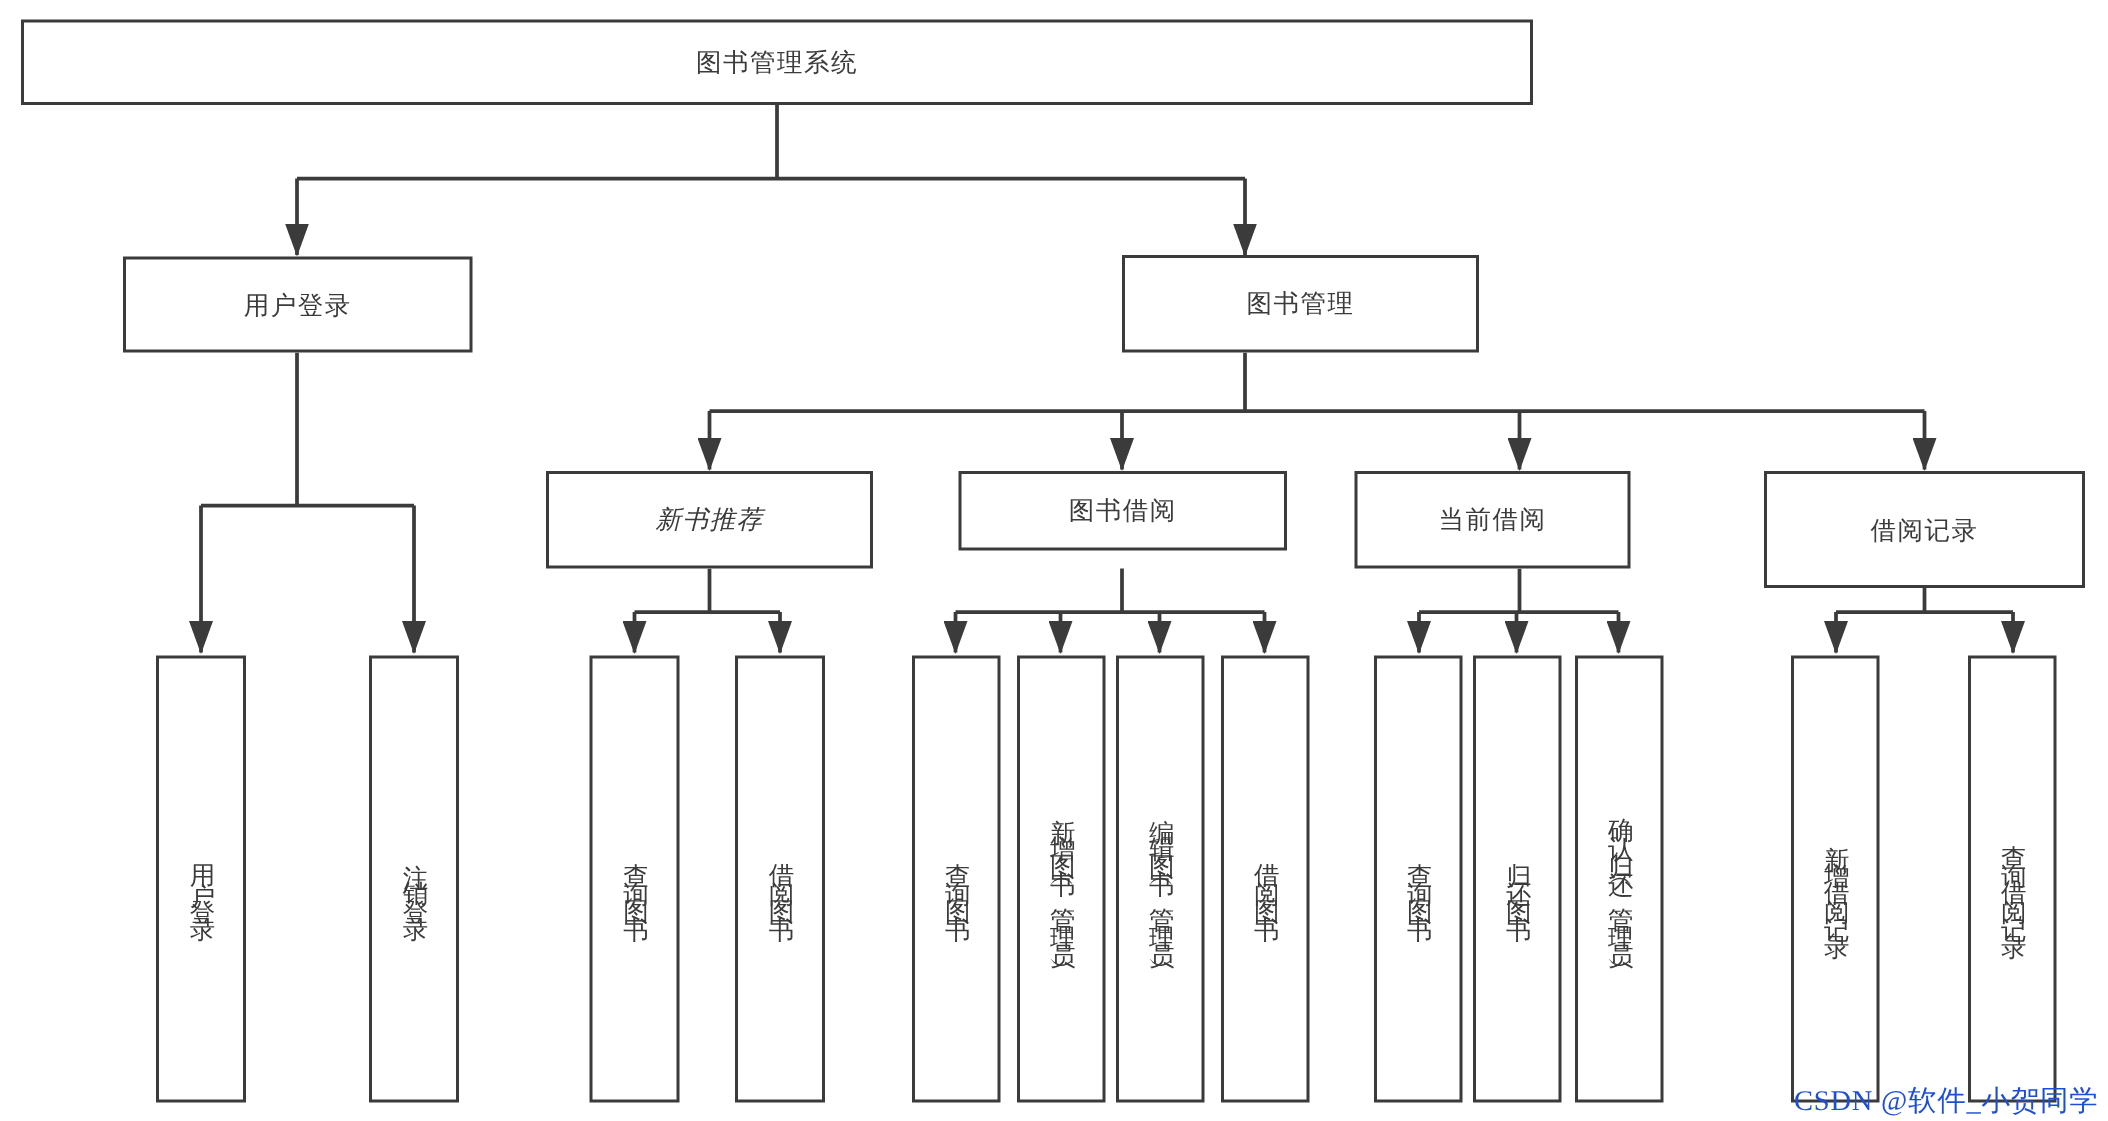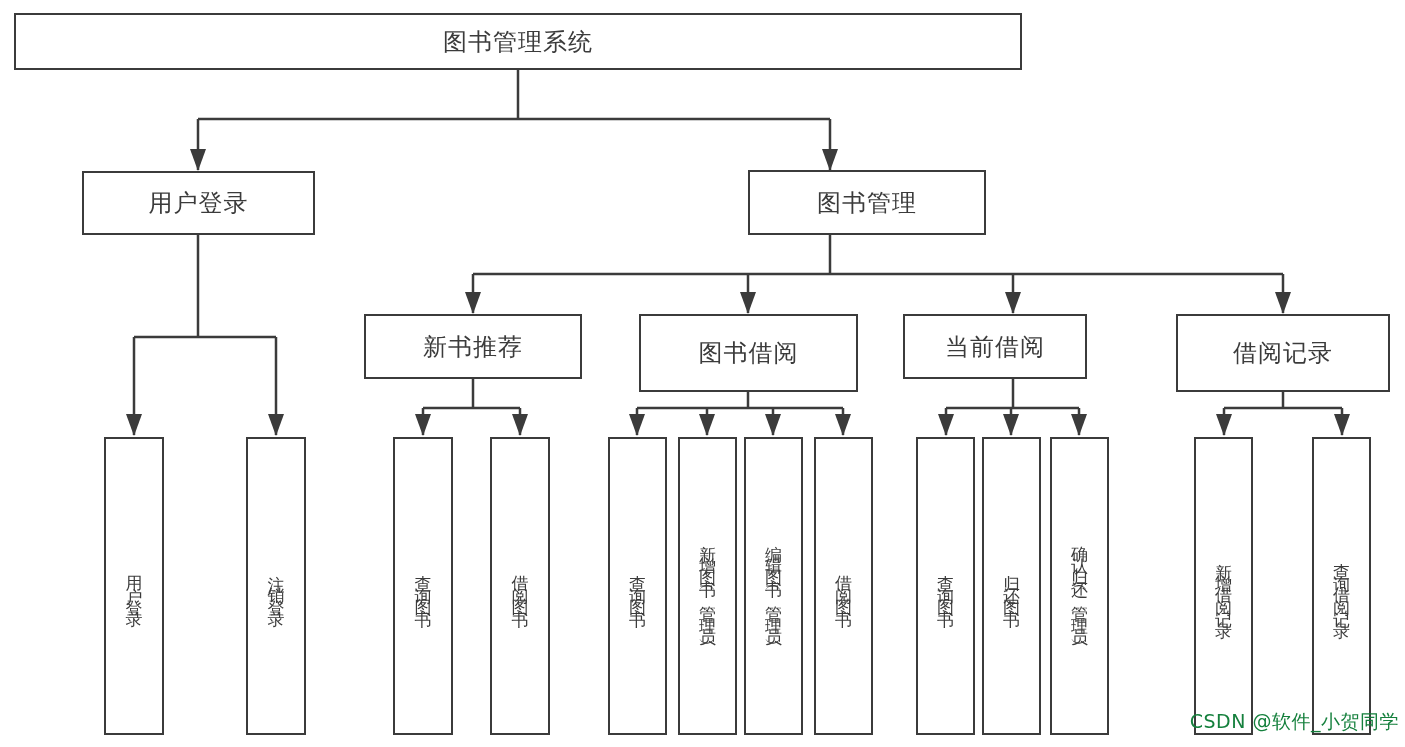--- a/index.html
+++ b/index.html
@@ -22,54 +22,55 @@
     stroke:var(--line);
     stroke-width:2.5;
     fill:none;
   }
   .node{
     position:absolute;
     box-sizing:border-box;
     border:2px solid var(--line);
     background:#fff;
     display:flex;align-items:center;justify-content:center;
-    font-size:24px;
+    font-size:17px;
     letter-spacing:1px;
     z-index:2;
   }
   .leaf{
     position:absolute;
     box-sizing:border-box;
     top:437px;height:298px;width:59px;
     border:2px solid var(--line);
     background:#fff;
     display:flex;align-items:center;justify-content:center;
     writing-mode:vertical-rl;
     text-orientation:mixed;
     font-size:17px;
     letter-spacing:12px;
     line-height:1;
     z-index:2;
   }
   .leaf-wide{width:60px;}
   .watermark{
     position:absolute;
-    right:6px;bottom:12px;
+    right:6px;bottom:0;
     font-size:19px;
-    color:#15803d;
+    color:#1d4ed8;
     letter-spacing:0.5px;
     z-index:5;
     white-space:nowrap;
+    font-family:Liberation Serif, serif;
   }
   
   #n-root{left:14px;top:13px;width:1008px;height:57px;}
   #n-user-login{left:82px;top:171px;width:233px;height:64px;}
   #n-book-mgmt{left:748px;top:170px;width:238px;height:65px;}
-  #n-new-book{left:364px;top:314px;width:218px;height:65px;}
-  #n-borrowing{left:639px;top:314px;width:219px;height:78px;}
+  #n-new-book{left:364px;top:314px;width:218px;height:65px;font-style:italic;}
+  #n-borrowing{left:639px;top:314px;width:219px;height:53px;}
   #n-current{left:903px;top:314px;width:184px;height:65px;}
   #n-records{left:1176px;top:314px;width:214px;height:78px;}
   #l-user-login{left:104px;}
   #l-logout{left:246px;}
   #l-query-1{left:393px;}
   #l-borrow-1{left:490px;}
   #l-query-2{left:608px;}
   #l-add-book{left:678px;}
   #l-edit-book{left:744px;}
   #l-borrow-2{left:814px;}

